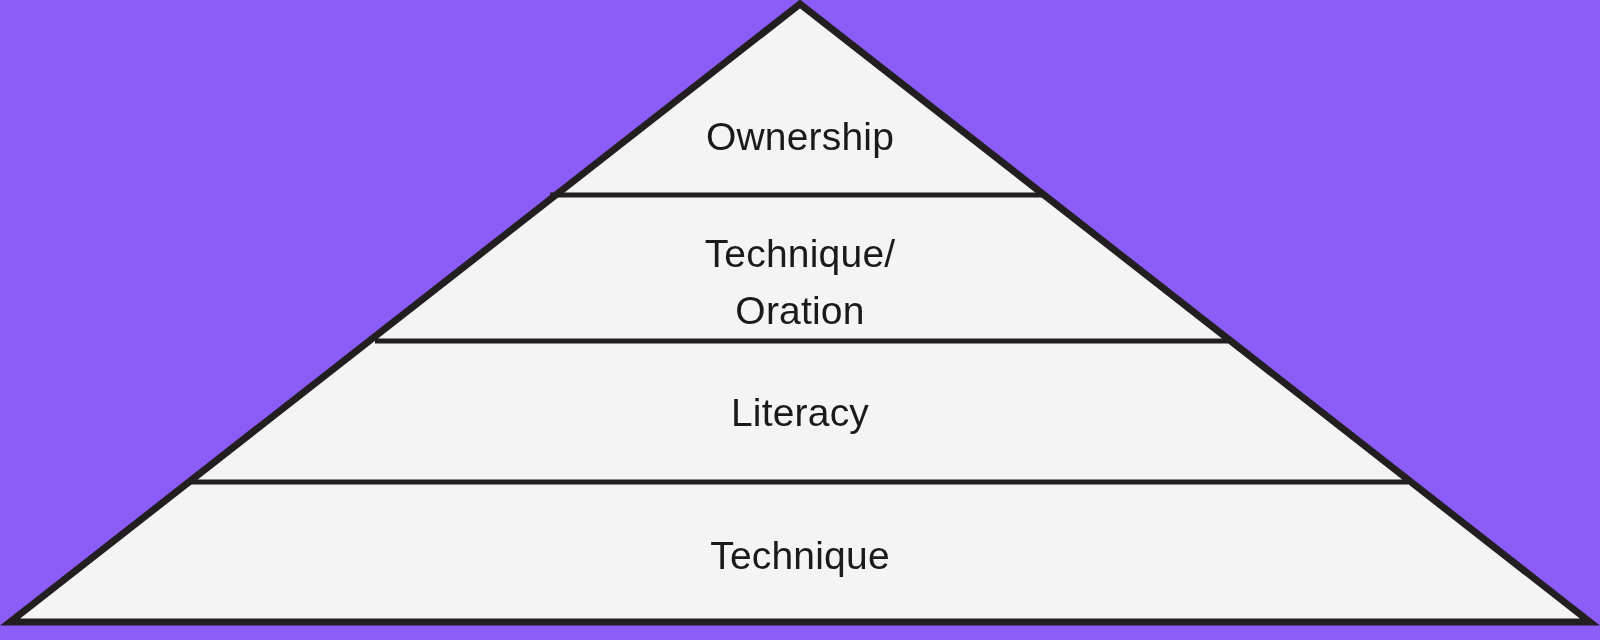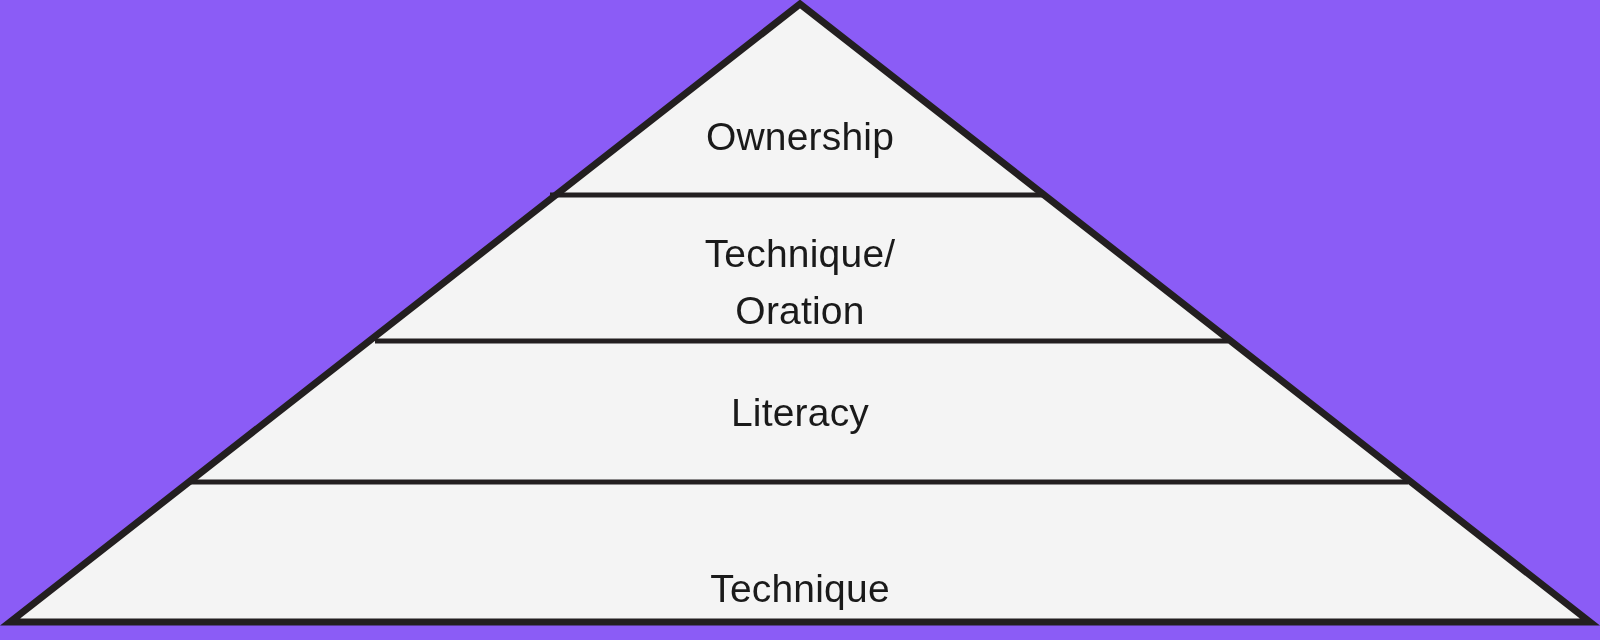--- a/index.html
+++ b/index.html
@@ -39,21 +39,21 @@
     font-size: 39px;
     font-weight: 400;
     line-height: 57px;
     letter-spacing: 0.2px;
     white-space: pre-line;
     pointer-events: none;
   }
   #label-ownership { top: 108px; }
   #label-expression { top: 225px; }
   #label-literacy   { top: 384px; }
-  #label-technique  { top: 560px; }
+  #label-technique  { top: 527px; }
 </style>
 </head>
 <body>
 
 <div id="diagram-root">
 
   <svg id="pyramid-svg" viewBox="0 0 1600 640" aria-hidden="true">
 
     <polygon id="pyramid-body" points="800,4 1590,622 10,622" fill="#f4f4f4"></polygon>
 

